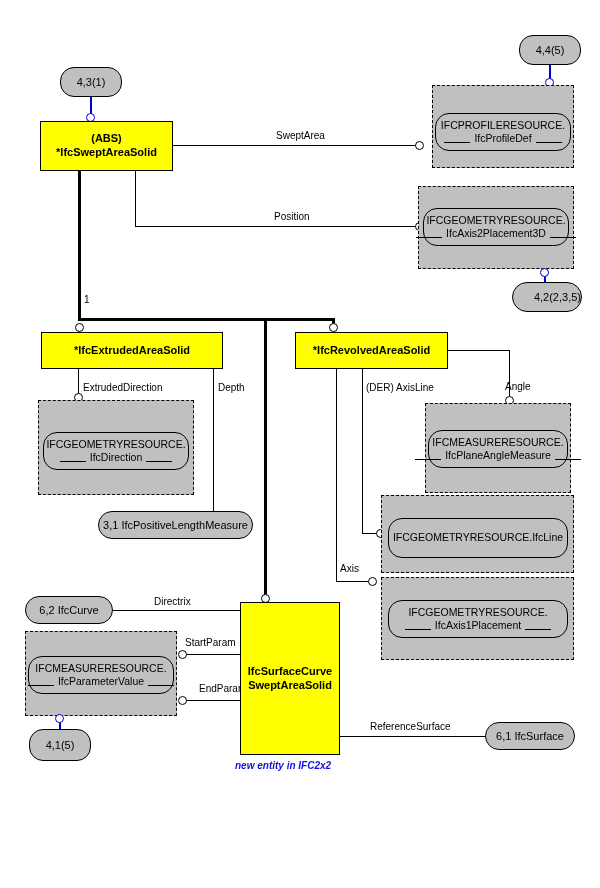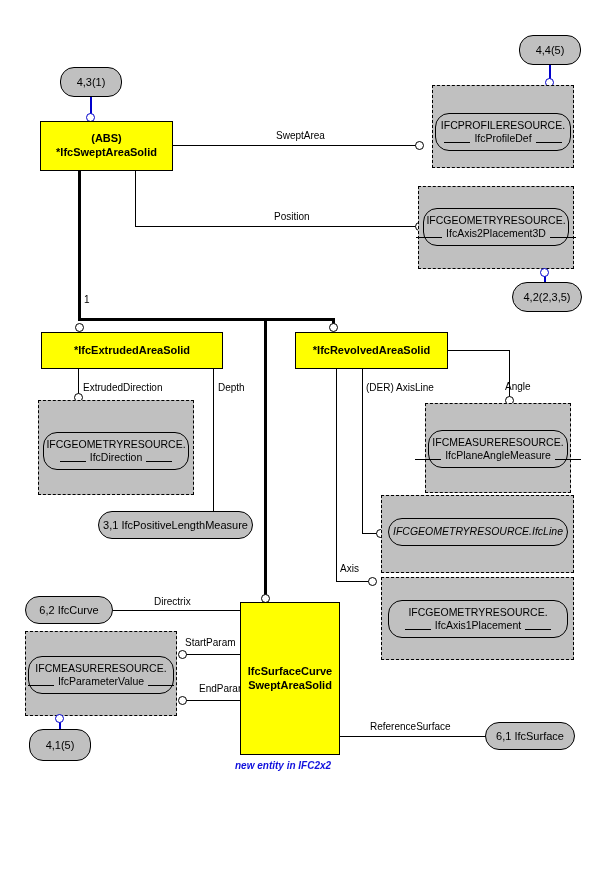--- a/index.html
+++ b/index.html
@@ -169,21 +169,21 @@
   </div>
 
   <div class="schema-box" style="left:418px; top:186px; width:156px; height:83px;"></div>
   <div class="schema-inner" style="left:423px; top:208px; width:146px; height:38px;">
     <span>IFCGEOMETRYRESOURCE.</span>
     <span class="line2">IfcAxis2Placement3D</span>
   </div>
 
   <div class="ln ln-blue-v" style="left:544px; top:269px; height:14px;"></div>
   <div class="circ circ-blue" style="left:540px; top:268px;"></div>
-  <div class="ref-oval wide" style="left:512px; top:282px; width:70px; height:30px;">
+  <div class="ref-oval wide" style="left:512px; top:282px; width:70px; height:30px;justify-content:flex-end;">
     <span>4,2(2,3,5)</span>
   </div>
 
   <div class="ln ln-thick-v" style="left:78px; top:171px; height:150px;"></div>
   <div class="ln ln-thick-h" style="left:78px; top:318px; width:257px;"></div>
   <div class="lbl-card" style="left:84px; top:294px;">1</div>
 
   <div class="circ" style="left:75px; top:323px;"></div>
 
   <div class="ln ln-thick-v" style="left:332px; top:318px; height:12px;"></div>
@@ -232,21 +232,21 @@
   <div class="lbl" style="left:505px; top:381px;">Angle</div>
   <div class="circ" style="left:505px; top:396px;"></div>
 
   <div class="schema-box" style="left:425px; top:403px; width:146px; height:90px;"></div>
   <div class="schema-inner" style="left:428px; top:430px; width:140px; height:38px;">
     <span>IFCMEASURERESOURCE.</span>
     <span class="line2">IfcPlaneAngleMeasure</span>
   </div>
 
   <div class="schema-box" style="left:381px; top:495px; width:193px; height:78px;"></div>
-  <div class="schema-inner" style="left:388px; top:518px; width:180px; height:28px;font-style:italic;">
+  <div class="schema-inner" style="left:388px; top:518px; width:180px; height:40px;">
     <span>IFCGEOMETRYRESOURCE.IfcLine</span>
   </div>
 
   <div class="schema-box" style="left:381px; top:577px; width:193px; height:83px;"></div>
   <div class="schema-inner" style="left:388px; top:600px; width:180px; height:38px;">
     <span>IFCGEOMETRYRESOURCE.</span>
     <span class="line2">IfcAxis1Placement</span>
   </div>
 
   <div class="ref-oval wide" style="left:25px; top:596px; width:88px; height:28px;">

